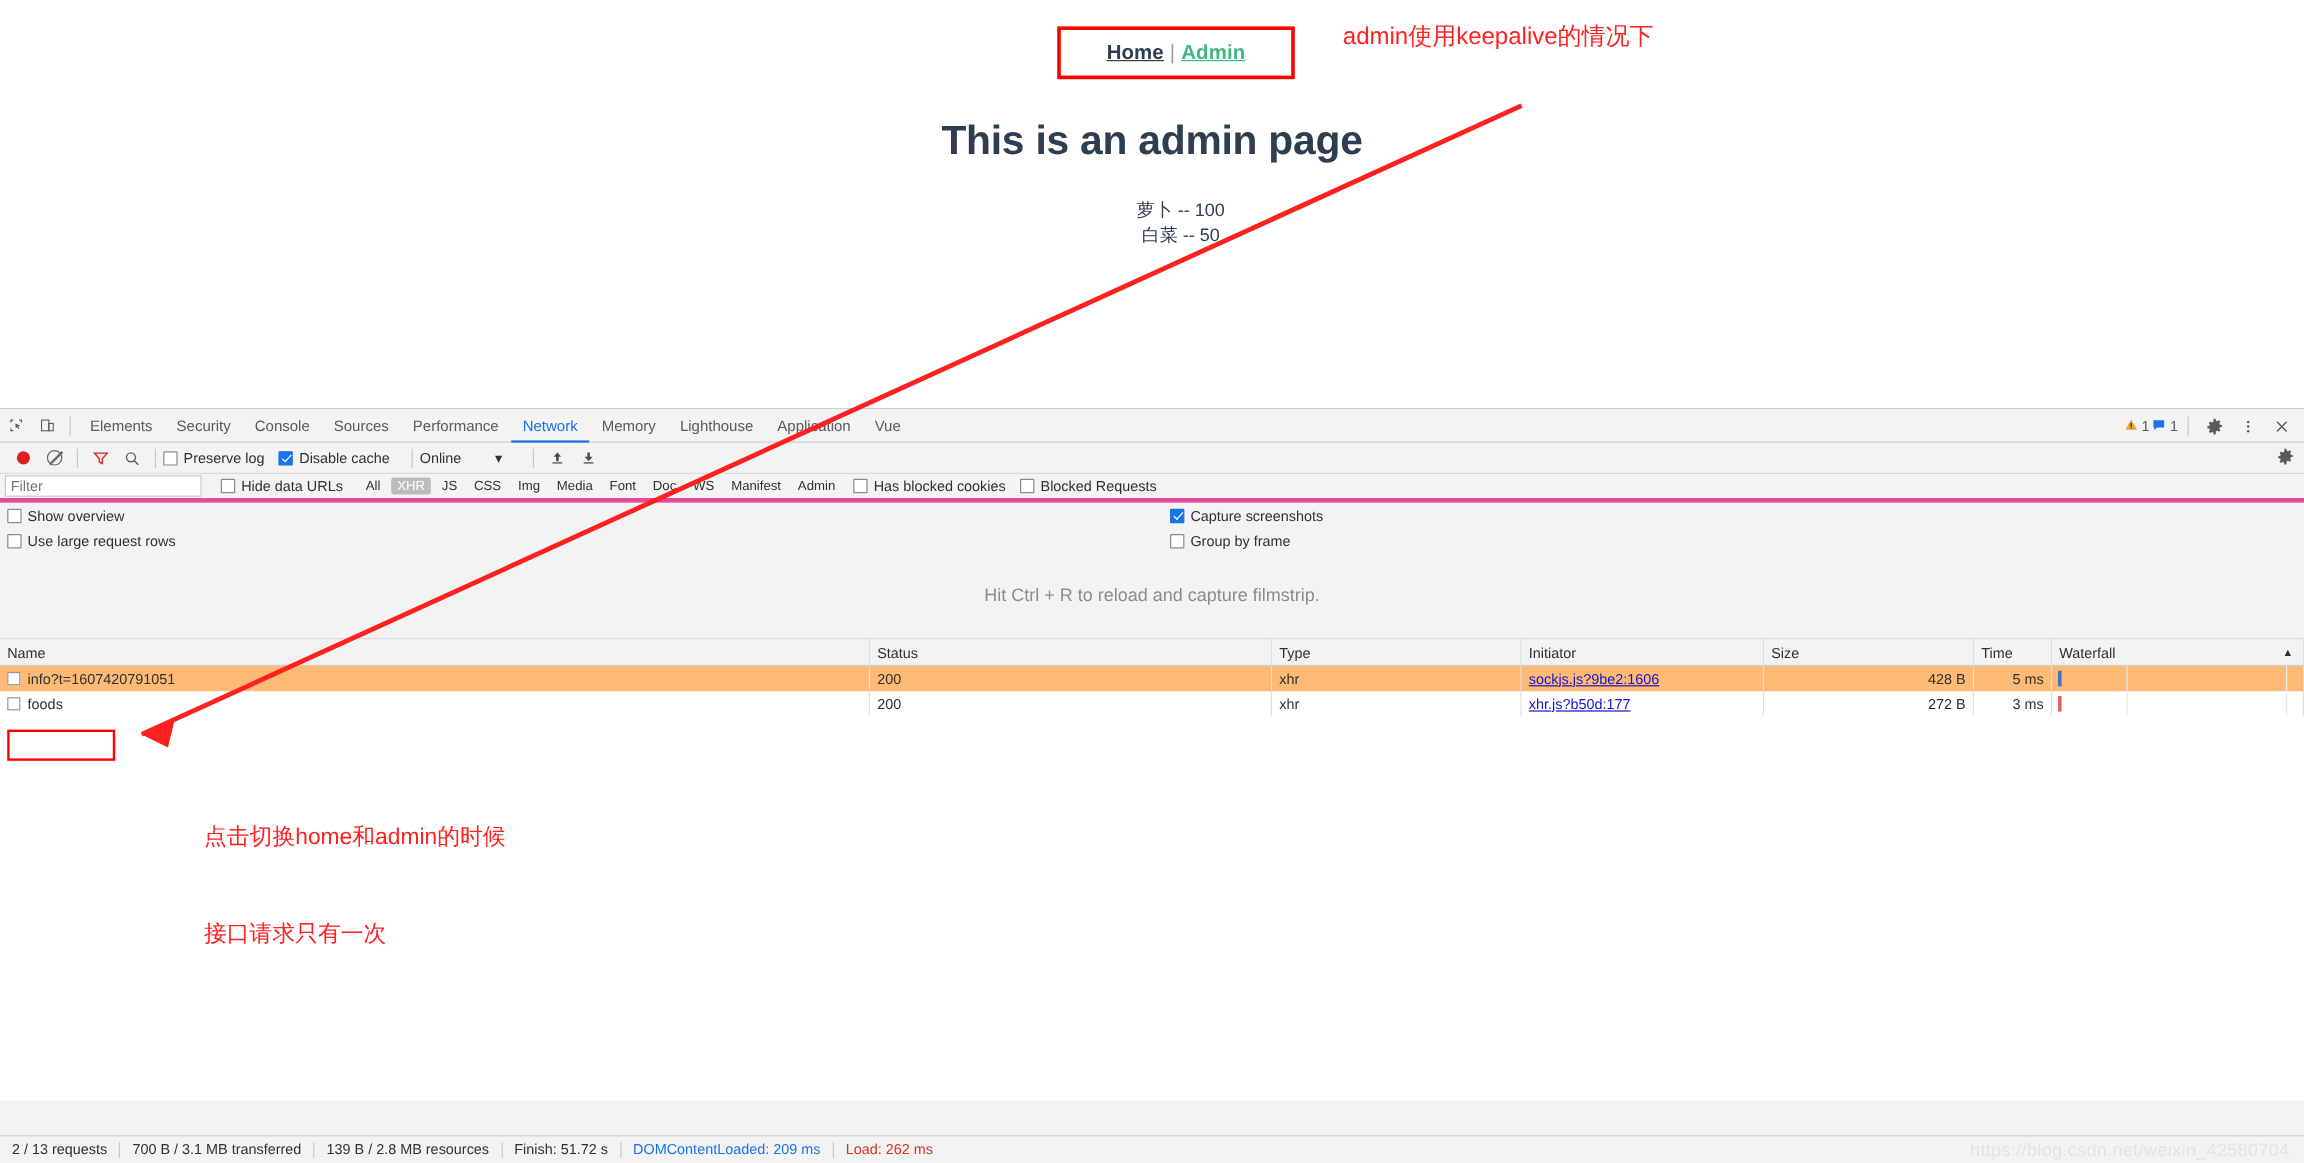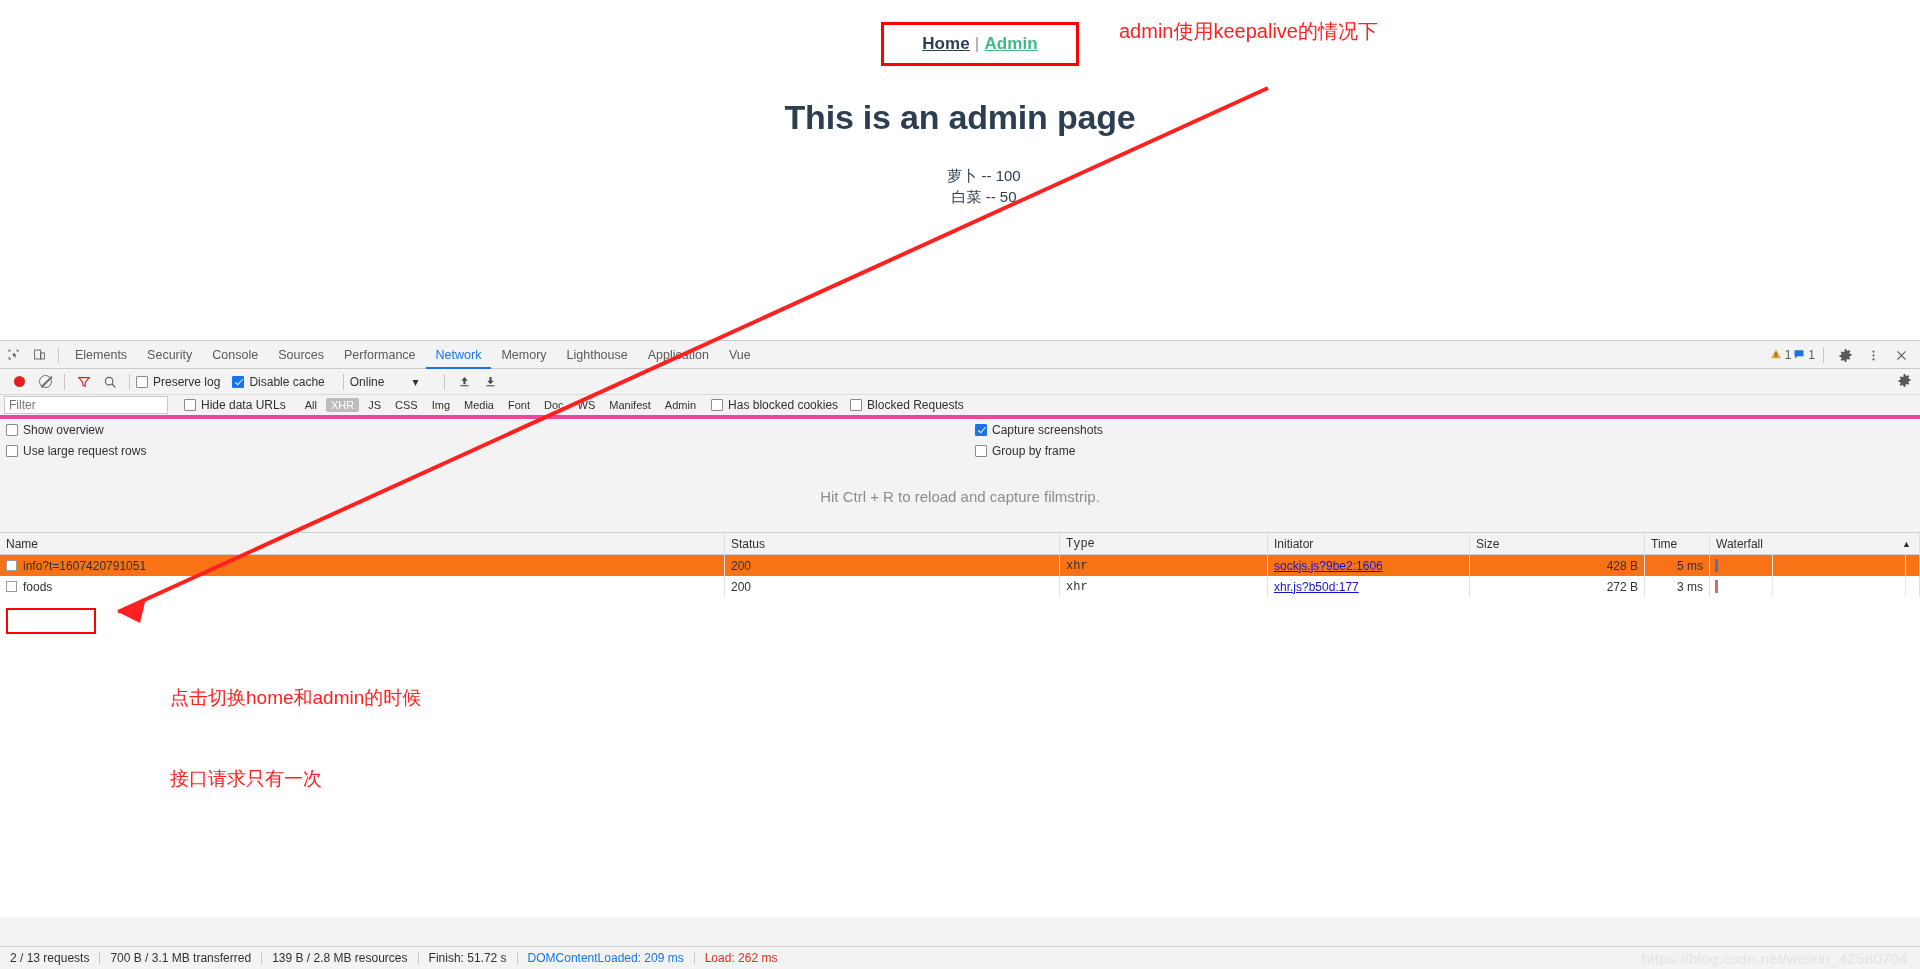--- a/index.html
+++ b/index.html
@@ -166,27 +166,27 @@
     border-bottom: 1px solid #cfcfcf; align-items: center;
     font-size: 12px; color: #303030; justify-content: space-between;
   }
   .net-head .col, .net-row .col {
     padding: 0 6px; border-right: 1px solid #e0e0e0;
     height: 100%; display: flex; align-items: center; overflow: hidden;
     white-space: nowrap;
   }
   .col-name   { width: 725px; }
   .col-status { width: 335px; }
-  .col-type   { width: 208px; font-family: Liberation Mono, monospace; }
+  .col-type   { width: 208px; }
   .col-init   { width: 202px; }
   .col-size   { width: 175px; justify-content: flex-end; }
   .col-time   { width: 65px;  justify-content: flex-end; }
   .col-wf     { flex: 1; position: relative; }
   .net-row { display: flex; height: 21px; font-size: 12px; color: #303030; }
-  .net-row.odd { background: #f97316; }
+  .net-row.odd { background: #fdba74; }
   .row-cb {
     width: 11px; height: 11px; border: 1px solid #9a9a9a; background: #fff;
     margin-right: 6px; flex: none;
   }
   .init-link { color: #1414cc; text-decoration: underline; }
   .wf-bar { position: absolute; top: 4px; width: 3px; height: 13px; }
   .net-body-fill { background: #fff; }
   .wf-gridline { position: absolute; top: 0; bottom: 0; width: 1px; background: #e8e8e8; }
 
   .dt-status {

